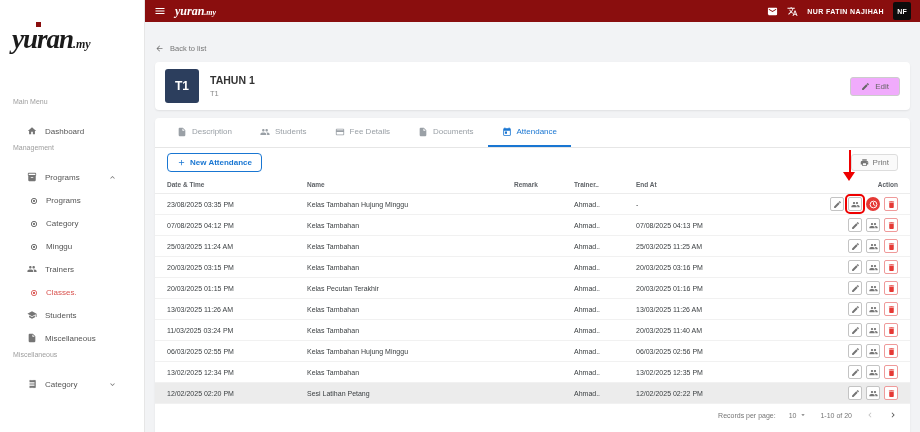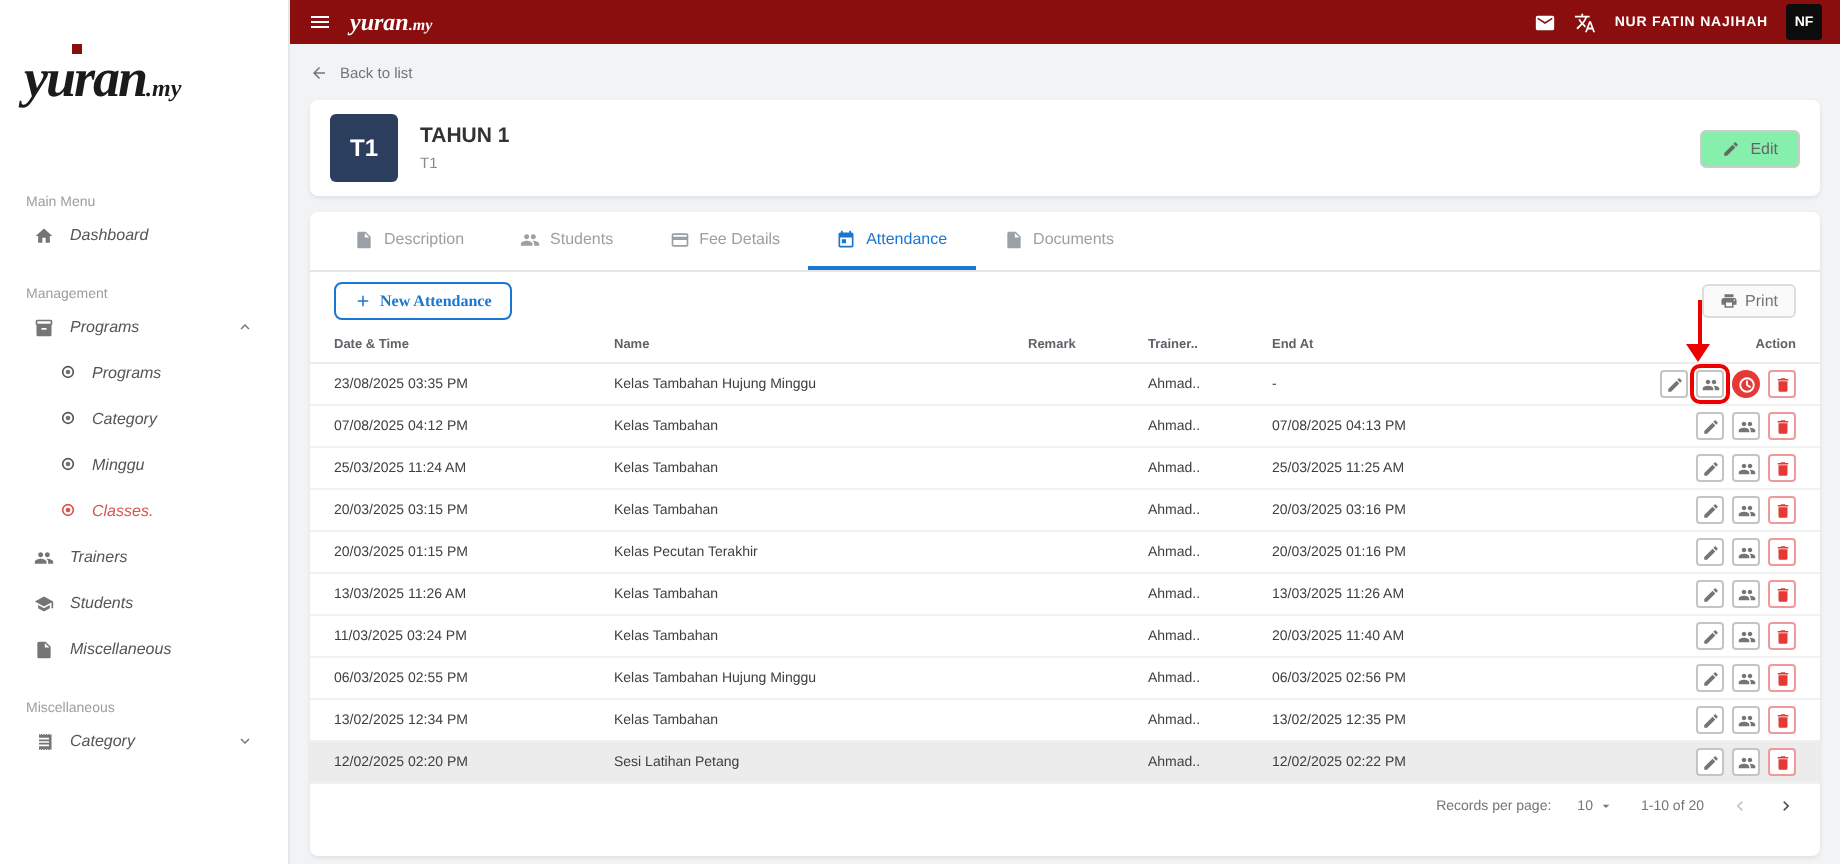--- a/index.html
+++ b/index.html
@@ -5,61 +5,61 @@
   * { margin:0; padding:0; box-sizing:border-box; }
   html,body { width:920px; height:432px; overflow:hidden; font-family:"Liberation Sans", sans-serif; background:#f2f3f5; position:relative; }
 
   
   .sidebar { position:absolute; left:0; top:0; width:145px; height:432px; background:#fff; border-right:1px solid #e6e6e6; z-index:5; }
   .side-logo { height:90px; padding:24px 12px 0; position:relative; }
   .logo-text { font-family:"Liberation Serif", serif; font-style:italic; font-weight:bold; font-size:27px; color:#1b1b1b; letter-spacing:-1px; }
   .logo-suffix { font-family:"Liberation Serif", serif; font-style:italic; font-weight:bold; font-size:12px; color:#1b1b1b; }
   .logo-dot { position:absolute; left:36px; top:22px; width:5px; height:5px; background:var(--brand-maroon,#8a0e0e); }
   .mlabel { height:23px; display:flex; align-items:center; padding:0 13px; font-size:7px; color:#9e9e9e; }
-  .mitem { height:23px; display:flex; align-items:flex-start; gap:8px; padding:0 17px; font-size:8px; color:#555; cursor:pointer;font-style:italic; }
+  .mitem { height:23px; display:flex; align-items:flex-end; gap:8px; padding:0 27px; font-size:8px; color:#555; cursor:pointer; }
   .mitem [data-icon] svg { width:10px; height:10px; fill:#757575; display:block; }
   .mitem.sub { padding-left:30px; }
   .mitem.sub [data-icon] svg { width:8px; height:8px; }
   .mitem.active { color:var(--active-item-red,#d9534f); }
   .mitem.active [data-icon] svg { fill:var(--active-item-red,#d9534f); }
   .chev { margin-left:auto; }
   .chev svg { width:9px !important; height:9px !important; }
 
   
   .topbar { position:absolute; left:145px; right:0; top:0; height:22px; background:var(--brand-maroon,#8a0e0e); display:flex; align-items:center; gap:9px; padding:0 9px; z-index:4; }
   .topbar [data-icon] svg { fill:#fff; display:block; }
   .menu-btn svg { width:12px; height:12px; }
   .top-logo { color:#fff; font-family:"Liberation Serif", serif; font-style:italic; font-weight:bold; font-size:12px; }
   .top-logo .sfx { font-size:8px; }
   .spacer { flex:1; }
   .top-icon svg { width:11px; height:11px; }
   .user-name { color:#fff; font-size:7px; font-weight:bold; letter-spacing:.4px; }
   .avatar { width:18px; height:18px; background:#0c0c0c; color:#fff; font-size:7px; font-weight:bold; display:flex; align-items:center; justify-content:center; border-radius:2px; }
 
   
-  .content { position:absolute; left:145px; top:22px; right:0; bottom:0; background:#f2f3f5; padding:0 10px; overflow:hidden; }
+  .content { position:absolute; left:145px; top:22px; right:0; bottom:0; background:#f2f3f5; padding:12px 10px; overflow:hidden; }
   .back { display:flex; align-items:center; gap:6px; height:28px; font-size:7.5px; color:#757575; cursor:pointer; }
   .back [data-icon] svg { width:9px; height:9px; fill:#757575; display:block; }
   .card { background:#fff; border-radius:4px; box-shadow:0 1px 2px rgba(0,0,0,.08); }
   .head-card { display:flex; align-items:center; gap:11px; padding:7px 10px; height:48px; }
   .class-avatar { width:34px; height:34px; background:var(--avatar-navy,#2c3e5d); color:#fff; font-size:12px; font-weight:bold; display:flex; align-items:center; justify-content:center; border-radius:3px; }
   .class-title { font-size:10.5px; font-weight:bold; color:#333; }
   .class-sub { font-size:7.5px; color:#8a8a8a; margin-top:3px; }
-  .edit-btn { margin-left:auto; display:flex; align-items:center; gap:5px; border:1px solid #ccc; border-radius:3px; padding:4px 10px; font-size:8px; color:#666; cursor:pointer; background:#86efac; }
+  .edit-btn { margin-left:auto; display:flex; align-items:center; gap:5px; border:1px solid #ccc; border-radius:3px; padding:4px 10px; font-size:8px; color:#666; cursor:pointer; background:#f0abfc; }
   .edit-btn [data-icon] svg { width:9px; height:9px; fill:#666; display:block; }
 
   .main-card { margin-top:8px; height:322px; position:relative; overflow:hidden; }
   .tabs { display:flex; border-bottom:1px solid #e6e6e6; padding:0 8px; height:30px; }
   .tab { display:flex; align-items:center; gap:5px; padding:0 14px; font-size:8px; color:#9aa0a6; cursor:pointer; border-bottom:2px solid transparent; }
   .tab [data-icon] svg { width:10px; height:10px; fill:#9aa0a6; display:block; }
   .tab.active { color:var(--accent-blue,#1976d2); border-bottom-color:var(--accent-blue,#1976d2); }
   .tab.active [data-icon] svg { fill:var(--accent-blue,#1976d2); }
 
   .toolbar { display:flex; justify-content:space-between; align-items:center; padding:5px 12px; height:28px; }
-  .new-btn { display:flex; align-items:center; gap:4px; border:1px solid var(--accent-blue,#1976d2); color:var(--accent-blue,#1976d2); border-radius:4px; padding:4px 9px; font-size:8px; font-weight:bold; cursor:pointer; background:#fff;font-family:Liberation Serif, serif; }
+  .new-btn { display:flex; align-items:center; gap:4px; border:1px solid var(--accent-blue,#1976d2); color:var(--accent-blue,#1976d2); border-radius:4px; padding:4px 9px; font-size:8px; font-weight:bold; cursor:pointer; background:#fff; }
   .new-btn [data-icon] svg { width:9px; height:9px; fill:var(--accent-blue,#1976d2); display:block; }
   .print-btn { display:flex; gap:4px; border:1px solid #ddd; color:#757575; border-radius:3px; padding:3px 8px; font-size:8px; cursor:pointer; background:#fafafa; }
   .print-btn [data-icon] svg { width:9px; height:9px; fill:#757575; display:block; }
 
   table { width:100%; border-collapse:collapse; }
   th { font-size:6.5px; color:#5f6368; text-align:left; padding:5px 4px; border-bottom:1px solid #ececec; font-weight:bold; }
   td { font-size:7px; color:#3c4043; padding:3px 4px; border-bottom:1px solid #f1f1f1; white-space:nowrap; }
   th:nth-child(1), td:nth-child(1) { width:148px; padding-left:12px; }
   th:nth-child(2), td:nth-child(2) { width:207px; }
   th:nth-child(3), td:nth-child(3) { width:60px; }
@@ -140,37 +140,37 @@
   </div>
   <div class="mitem sub">
     <span data-icon="dot">
         <svg viewBox="0 0 24 24">
           <circle cx="12" cy="12" r="8" fill="none" stroke="currentColor" stroke-width="2.5"></circle>
           <circle cx="12" cy="12" r="3.5"></circle>
         </svg>
       </span>
     <span>Minggu</span>
   </div>
+  <div class="mitem">
+    <span data-icon="people">
+        <svg viewBox="0 0 24 24">
+          <path d="M16 11c1.66 0 2.99-1.34 2.99-3S17.66 5 16 5s-3 1.34-3 3 1.34 3 3 3zm-8 0c1.66 0 2.99-1.34 2.99-3S9.66 5 8 5 5 6.34 5 8s1.34 3 3 3zm0 2c-2.33 0-7 1.17-7 3.5V19h14v-2.5c0-2.33-4.67-3.5-7-3.5zm8 0c-.29 0-.62.02-.97.05 1.16.84 1.97 1.97 1.97 3.45V19h6v-2.5c0-2.33-4.67-3.5-7-3.5z"></path>
+        </svg>
+      </span>
+    <span>Trainers</span>
+  </div>
+
   <div class="mitem sub active">
     <span data-icon="dot">
         <svg viewBox="0 0 24 24">
           <circle cx="12" cy="12" r="8" fill="none" stroke="currentColor" stroke-width="2.5"></circle>
           <circle cx="12" cy="12" r="3.5"></circle>
         </svg>
       </span>
     <span>Classes.</span>
-  </div>
-
-  <div class="mitem">
-    <span data-icon="people">
-        <svg viewBox="0 0 24 24">
-          <path d="M16 11c1.66 0 2.99-1.34 2.99-3S17.66 5 16 5s-3 1.34-3 3 1.34 3 3 3zm-8 0c1.66 0 2.99-1.34 2.99-3S9.66 5 8 5 5 6.34 5 8s1.34 3 3 3zm0 2c-2.33 0-7 1.17-7 3.5V19h14v-2.5c0-2.33-4.67-3.5-7-3.5zm8 0c-.29 0-.62.02-.97.05 1.16.84 1.97 1.97 1.97 3.45V19h6v-2.5c0-2.33-4.67-3.5-7-3.5z"></path>
-        </svg>
-      </span>
-    <span>Trainers</span>
   </div>
   <div class="mitem">
     <span data-icon="school">
         <svg viewBox="0 0 24 24">
           <path d="M5 13.18v4L12 21l7-3.82v-4L12 17l-7-3.82zM12 3 1 9l11 6 9-4.91V17h2V9L12 3z"></path>
         </svg>
       </span>
     <span>Students</span>
   </div>
   <div class="mitem">
@@ -268,35 +268,35 @@
         <span>Students</span>
       </div>
       <div class="tab">
         <span data-icon="card">
             <svg viewBox="0 0 24 24">
               <path d="M20 4H4c-1.11 0-1.99.89-1.99 2L2 18c0 1.11.89 2 2 2h16c1.11 0 2-.89 2-2V6c0-1.11-.89-2-2-2zm0 14H4v-6h16v6zm0-10H4V6h16v2z"></path>
             </svg>
           </span>
         <span>Fee Details</span>
       </div>
+      <div class="tab">
+        <span data-icon="file">
+            <svg viewBox="0 0 24 24">
+              <path d="M14 2H6c-1.1 0-2 .9-2 2v16c0 1.1.9 2 2 2h12c1.1 0 2-.9 2-2V8l-6-6zm-1 7V3.5L18.5 9H13z"></path>
+            </svg>
+          </span>
+        <span>Documents</span>
+      </div>
       <div class="tab active">
         <span data-icon="calendar">
             <svg viewBox="0 0 24 24">
               <path d="M19 3h-1V1h-2v2H8V1H6v2H5c-1.11 0-1.99.9-1.99 2L3 19c0 1.1.89 2 2 2h14c1.1 0 2-.9 2-2V5c0-1.1-.9-2-2-2zm0 16H5V9h14v10zM7 11h5v5H7v-5z"></path>
             </svg>
           </span>
         <span>Attendance</span>
-      </div>
-      <div class="tab">
-        <span data-icon="file">
-            <svg viewBox="0 0 24 24">
-              <path d="M14 2H6c-1.1 0-2 .9-2 2v16c0 1.1.9 2 2 2h12c1.1 0 2-.9 2-2V8l-6-6zm-1 7V3.5L18.5 9H13z"></path>
-            </svg>
-          </span>
-        <span>Documents</span>
       </div>
     </div>
 
     <div class="toolbar">
       <button class="new-btn">
         <span data-icon="plus">
             <svg viewBox="0 0 24 24">
               <path d="M19 13h-6v6h-2v-6H5v-2h6V5h2v6h6v2z"></path>
             </svg>
           </span>

